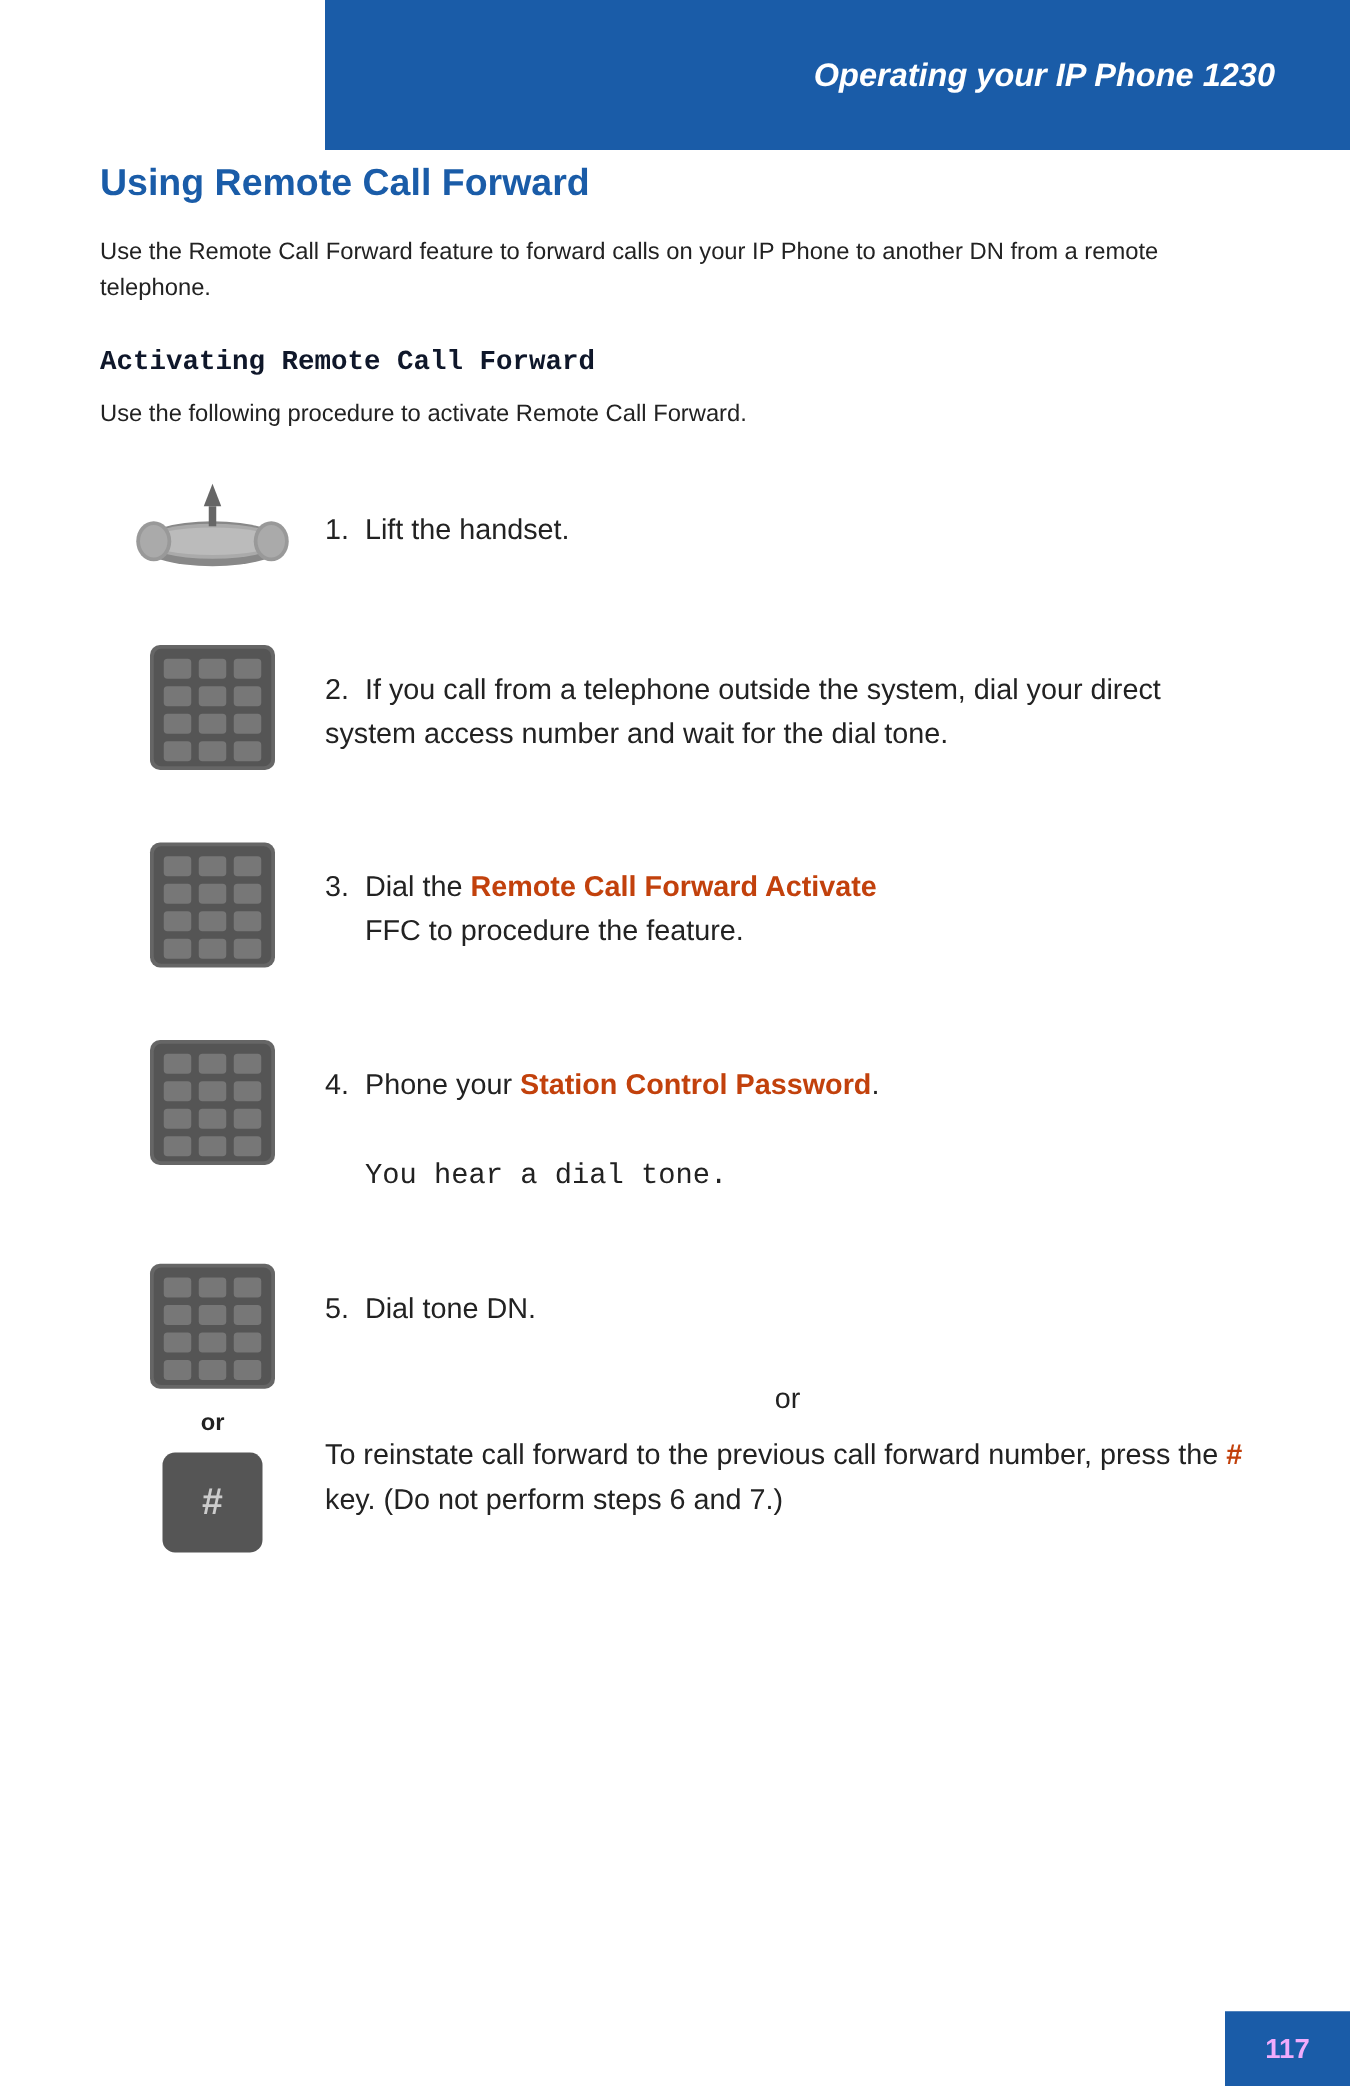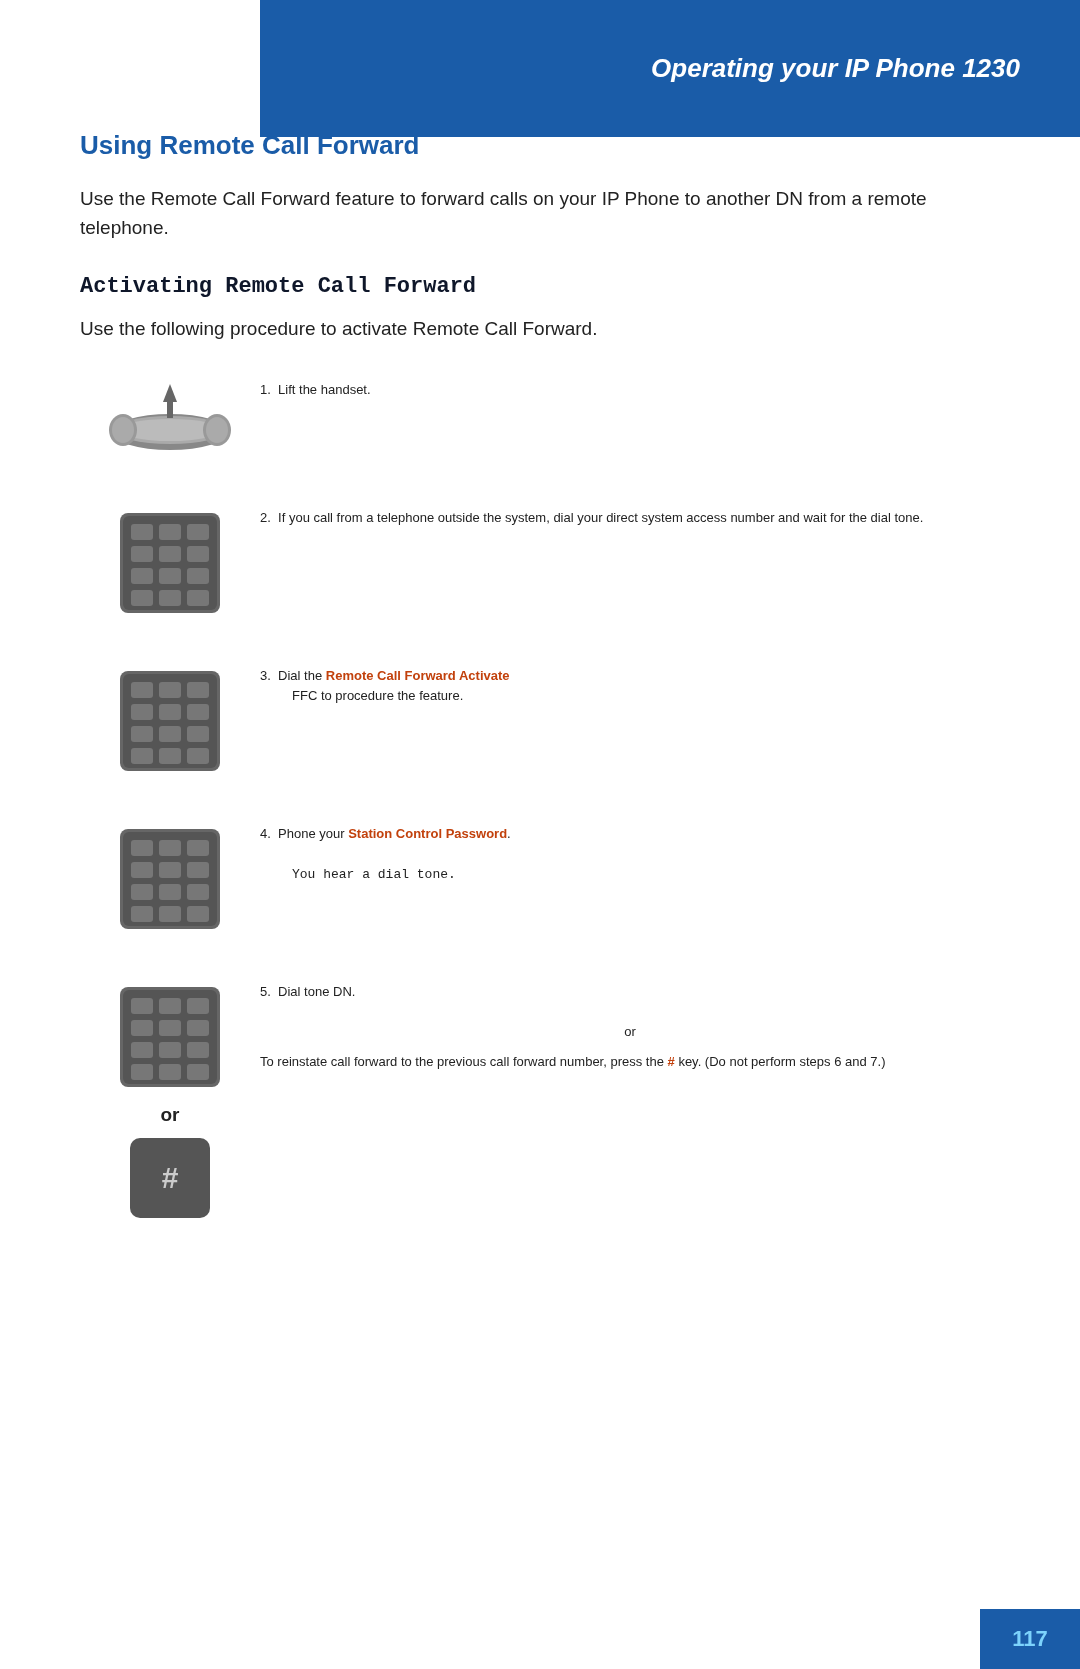--- a/index.html
+++ b/index.html
@@ -11,21 +11,21 @@
       font-family: Arial, Helvetica, sans-serif;
       position: relative;
     }
 
     
     .header-bar {
       position: absolute;
       top: 0;
       right: 0;
       width: 820px;
-      height: 137px;
+      height: 120px;
       background: #1a5ca8;
       display: flex;
       align-items: center;
       justify-content: flex-end;
       padding-right: 60px;
     }
 
     .header-title {
       color: #ffffff;
       font-size: 26px;
@@ -38,21 +38,21 @@
     }
 
     
     .content {
       padding: 130px 80px 80px 80px;
     }
 
     
     .section-heading {
       color: #1a5ca8;
-      font-size: 26px;
+      font-size: 30px;
       font-weight: bold;
       margin-bottom: 24px;
     }
 
     
     .body-text {
       font-size: 19px;
       color: #222222;
       line-height: 1.5;
       margin-bottom: 32px;
@@ -83,24 +83,25 @@
       min-width: 180px;
       display: flex;
       flex-direction: column;
       align-items: center;
       justify-content: flex-start;
       padding-top: 4px;
     }
 
     .step-text {
       flex: 1;
-      font-size: 13px;
+      font-size: 23px;
       color: #222222;
       line-height: 1.55;
       padding-top: 4px;
+      margin-top: 23px;
     }
 
     .highlight-blue {
       color: #c2410c;
       font-weight: bold;
     }
 
     
     .handset-icon {
       width: 130px;
@@ -139,21 +140,21 @@
     .footer {
       position: absolute;
       bottom: 0;
       right: 0;
       width: 100px;
       height: 60px;
       background: #1a5ca8;
       display: flex;
       align-items: center;
       justify-content: center;
-      color: #7dd3fc;
+      color: #f0abfc;
       font-size: 22px;
       font-weight: bold;
     }
 
     
     .step-icon-col {
       display: flex;
       flex-direction: column;
       align-items: center;
       gap: 6px;

